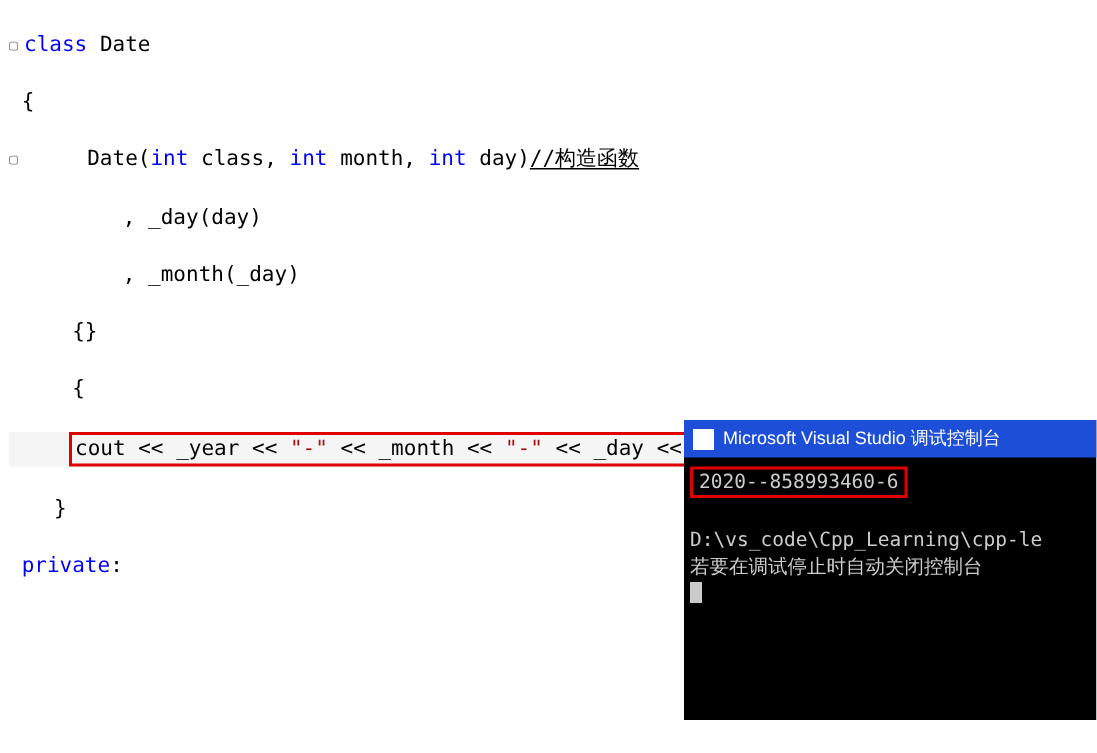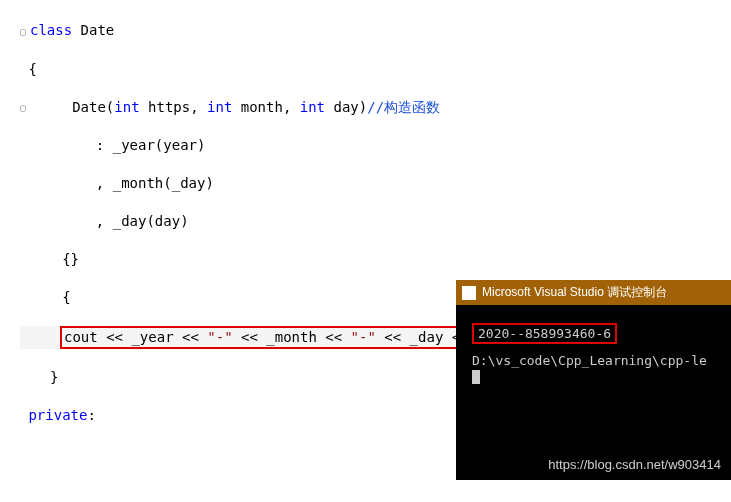--- a/index.html
+++ b/index.html
@@ -1,45 +1,44 @@
 <!DOCTYPE html>
 <html><head>
 <meta charset="utf-8">
 <style>
 * { margin: 0; padding: 0; box-sizing: border-box; }
 body { width: 731px; height: 502px; font-family: Consolas, monospace; font-size: 14px; background: #fff; position: relative; overflow: hidden; }
 .code-area { background: #fff; padding: 2px 0 0 6px; line-height: 19px; white-space: pre; }
-.line { display: block; margin-left: 14px; }
+.line { display: block; }
 .fold { display: inline-block; width: 10px; color: #808080; font-size: 10px; vertical-align: middle; }
 .kw { color: #0000ff; }
-.comment { color: #1d4ed8; }
+.comment { color: #000000; text-decoration: underline; }
 .str { color: #a31515; }
 .highlight { border: 2px solid #e00000; padding: 0 2px; display: inline-block; }
 .highlight-line { padding-left: 40px; }
 .brace-line { padding-left: 30px; }
 .console { position: absolute; top: 280px; right: 0; width: 275px; height: 200px; background: #000; color: #ccc; font-family: SimSun, Consolas, monospace; font-size: 13px; }
-.console-title { background: #a16207; color: #fff; padding: 4px 6px; font-size: 12px; display: flex; align-items: center; gap: 6px; font-family: 'Segoe UI', sans-serif; }
+.console-title { background: #1d4ed8; color: #fff; padding: 4px 6px; font-size: 12px; display: flex; align-items: center; gap: 6px; font-family: 'Segoe UI', sans-serif; }
 .console-icon { width: 14px; height: 14px; background: #fff; display: inline-block; }
-.console-body { padding: 16px; }
+.console-body { padding: 4px; }
 .console-output { border: 2px solid #e00000; display: inline-block; padding: 1px 4px; margin: 2px 0 8px 0; color: #ccc; }
-.console-text { color: #ccc; line-height: 18px; }
+.console-text { color: #ccc; line-height: 18px; margin-top: 12px; }
 .cursor { background: #ccc; color: #000; display: inline-block; width: 8px; height: 14px; }
 .watermark { position: absolute; bottom: 8px; right: 10px; color: rgba(255,255,255,0.8); font-size: 13px; font-family: Arial, sans-serif; }
 .sel-bg { background: #f5f5f5; display: block; }
 </style>
 </head>
 <body>
 
 <div class="code-area">
 <span class="line"><span class="fold">▢</span><span class="kw">class</span><span> Date</span></span>
 <span class="line"><span> {</span></span>
-<span class="line"><span class="fold">▢</span><span>     Date(</span><span class="kw">int</span><span> https, </span><span class="kw">int</span><span> month, </span><span class="kw">int</span><span> day)</span><span class="comment">//构造函数</span></span>
-<span class="line"><span>         : _year(year)</span></span>
+<span class="line"><span class="fold">▢</span><span>     Date(</span><span class="kw">int</span><span> class, </span><span class="kw">int</span><span> month, </span><span class="kw">int</span><span> day)</span><span class="comment">//构造函数</span></span>
+<span class="line"><span>         , _day(day)</span></span>
 <span class="line"><span>         , _month(_day)</span></span>
-<span class="line"><span>         , _day(day)</span></span>
 <span class="line"><span>     {}</span></span>
 <span class="line"><span>     {</span></span>
 <span class="line sel-bg highlight-line"><span class="highlight"><span>cout &lt;&lt; _year &lt;&lt; </span><span class="str">"-"</span><span> &lt;&lt; _month &lt;&lt; </span><span class="str">"-"</span><span> &lt;&lt; _day &lt;&lt; endl;</span></span></span>
 <span class="line brace-line"><span>}</span></span>
 <span class="line"><span class="kw"> private</span><span>:</span></span>
 
 
 
 
 
@@ -52,17 +51,17 @@
 
 <div class="console">
   <div class="console-title">
     <span class="console-icon"></span>
     <span>Microsoft Visual Studio 调试控制台</span>
   </div>
   <div class="console-body">
     <div class="console-output">2020--858993460-6</div>
     <div class="console-text">
       <div>D:\vs_code\Cpp_Learning\cpp-le</div>
+      <div>若要在调试停止时自动关闭控制台</div>
       <span class="cursor"></span>
     </div>
   </div>
-  <div class="watermark">https://blog.csdn.net/w903414</div>
 </div>
 
 </body></html>

